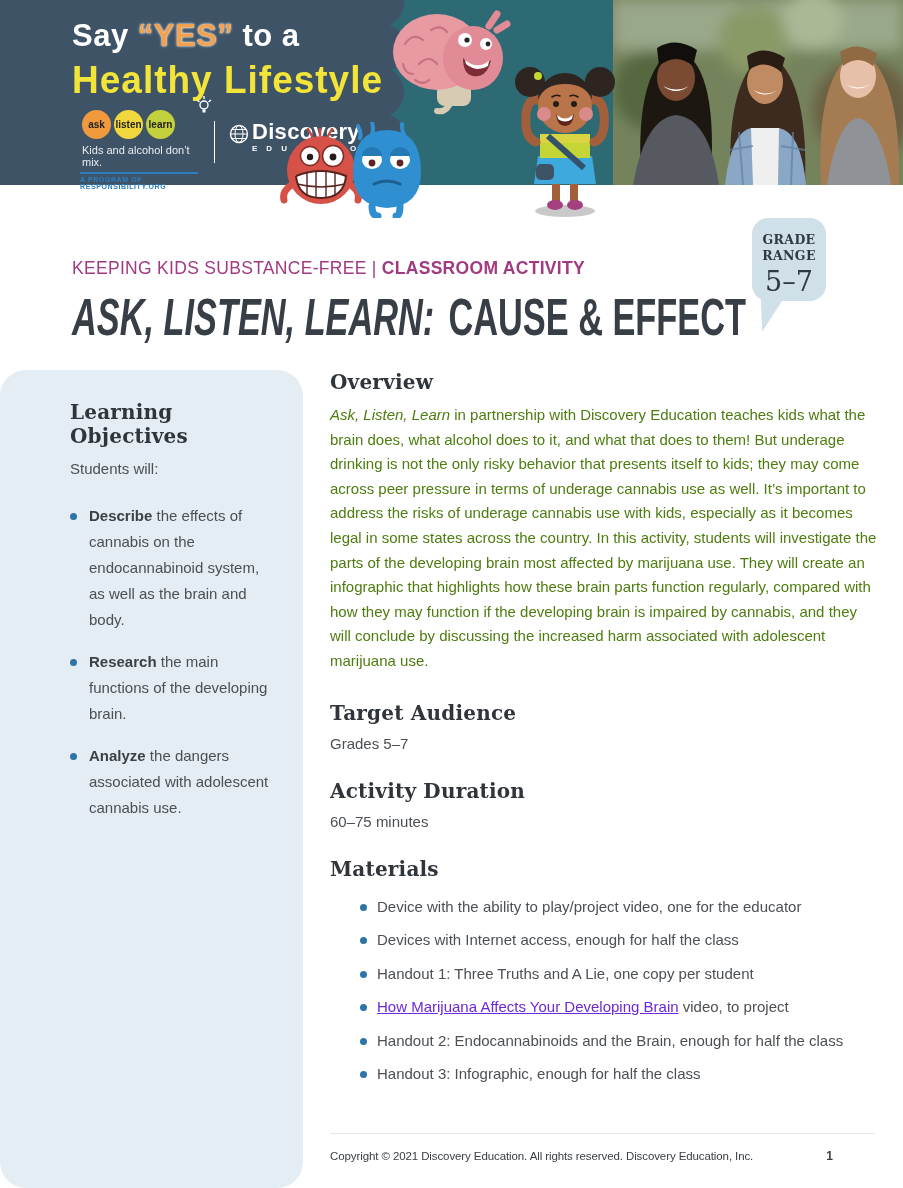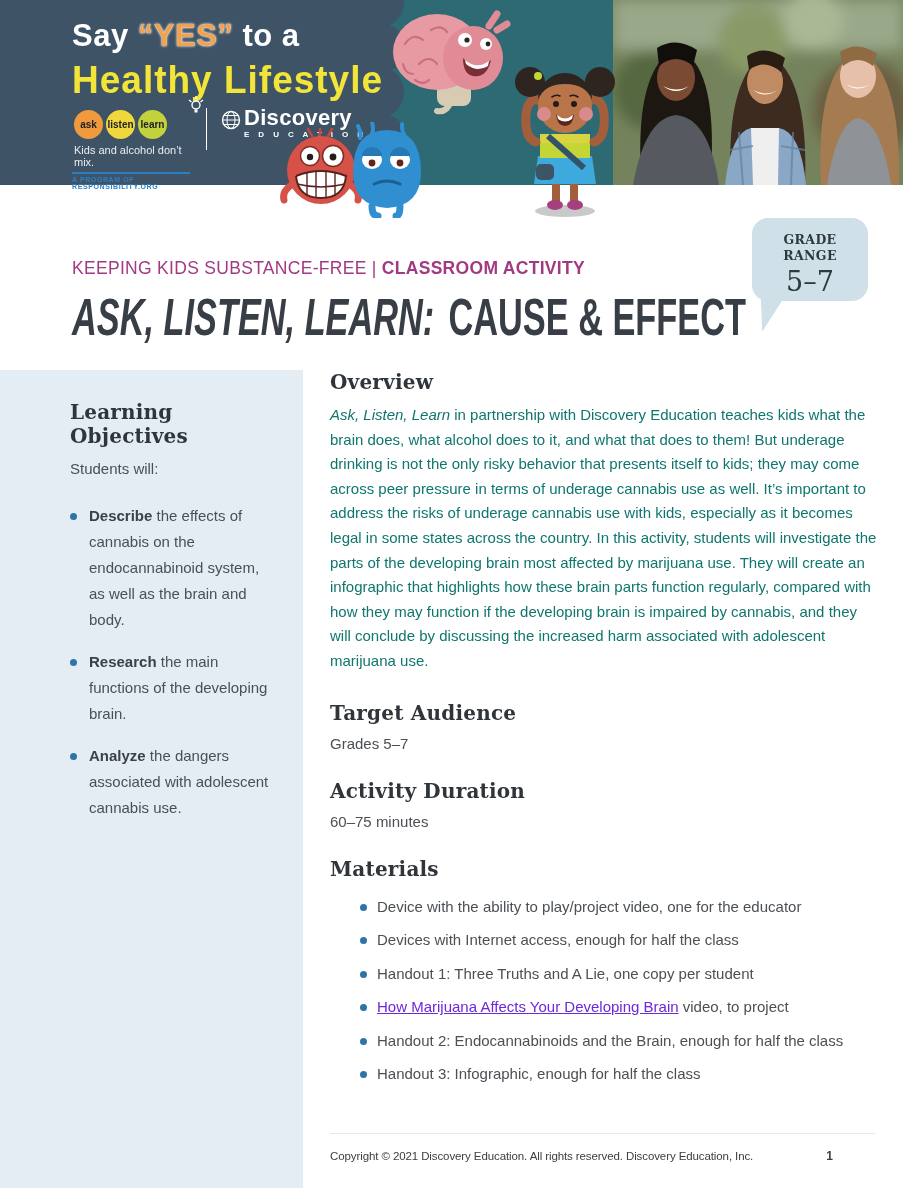--- a/index.html
+++ b/index.html
@@ -14,75 +14,75 @@
   .banner-navy { position:absolute; left:0; top:0; width:382px; height:185px; background:#3e5366; }
   .banner-scallops { position:absolute; left:368px; top:0; width:60px; height:185px; }
   .banner-photo { position:absolute; left:613px; top:0; width:290px; height:185px; }
 
   .tagline { position:absolute; left:72px; top:18px; color:#ffffff; font-weight:bold;
              font-size:31px; letter-spacing:.5px; }
   .tagline .yes { color:#f2a14e; text-shadow:0 0 3px #fff, 0 0 1px #fff; }
   .tagline2 { position:absolute; left:72px; top:58px; color:#f2e438; font-weight:bold;
               font-size:37px; letter-spacing:1px; transform:scaleY(1.05); transform-origin:left top; }
 
-  .logo-row { position:absolute; left:72px; top:108px; display:flex; }
+  .logo-row { position:absolute; left:80px; top:108px; display:flex; align-items:center; }
   .all-logo { width:124px; }
   .all-circles { display:flex; align-items:center; position:relative; }
   .all-circle { width:33px; height:33px; border-radius:50%; display:flex; align-items:center;
                 justify-content:center; font-size:10px; font-weight:bold; color:#222;
                 margin-right:-1px; border:2px solid #3e5366; }
   .c-ask { background:#ef9a3d; }
   .c-listen { background:#f0d73e; }
   .c-learn { background:#c3d13c; }
   .all-bulb { position:absolute; right:-8px; top:-12px; }
   .all-tag { color:#e9edf1; font-size:11px; margin-top:3px; margin-left:2px; }
   .all-rule { width:118px; height:2px; background:#2d7fc1; margin-top:4px; }
   .all-program { color:#2d7fc1; font-size:7px; font-weight:bold; letter-spacing:.6px; margin-top:2px; }
   .logo-divider { width:1px; height:42px; background:#ffffff; margin:0 14px 14px 10px; }
   .de-logo { display:flex; align-items:flex-start; margin-bottom:24px; }
   .de-text { color:#fff; }
   .de-name { font-size:22px; font-weight:bold; letter-spacing:.3px; line-height:20px; }
   .de-sub { font-size:8px; letter-spacing:3.4px; font-weight:bold; margin-top:2px; }
 
   
-  .grade-badge { position:absolute; left:752px; top:218px; width:116px; height:83px;
+  .grade-badge { position:absolute; left:752px; top:218px; width:74px; height:83px;
                  background:#cfe0e8; border-radius:16px; text-align:center; padding-top:14px; }
   .grade-tail { position:absolute; left:760px; top:295px; width:0; height:0;
                 border-left:14px solid transparent; border-right:10px solid transparent;
                 border-top:38px solid #cfe0e8; transform:rotate(18deg); transform-origin:top center; }
   .grade-label { font-family:"DejaVu Serif", serif; font-weight:bold; font-size:12.5px;
                  line-height:16px; color:#2f3a40; letter-spacing:.4px; }
   .grade-value { font-family:"DejaVu Serif", serif; font-weight:normal; font-size:27px;
                  color:#2f3a40; margin-top:2px; }
 
   
   .eyebrow { position:absolute; left:72px; top:258px; font-size:17.5px; color:#a13a82;
              letter-spacing:.3px; }
   .eyebrow b { font-weight:bold; }
   .doc-title { position:absolute; left:72px; top:288px; width:700px; height:56px;
                font-size:44px; font-weight:bold; color:#383e46; white-space:nowrap;
                transform:scale(.78,1.18); transform-origin:left top; letter-spacing:0; }
   .doc-title .ital { font-style:italic; margin-right:6px; }
 
   
   .sidebar { position:absolute; left:0; top:370px; width:303px; height:818px;
-             background:#e4edf3; padding:30px 24px 0 70px; }
+             background:#e4edf3; padding:30px 24px 0 70px;border-radius:26px; }
   .slab { font-family:"DejaVu Serif", serif; font-weight:bold; color:#2f353b; }
   .sidebar h2 { font-size:20px; letter-spacing:.2px; }
   .sidebar-intro { font-size:15px; color:#4b5055; margin-top:12px; }
   .objectives { list-style:none; margin-top:26px; }
   .objectives li { position:relative; padding-left:19px; font-size:15px; line-height:26px;
                    color:#4b5055; margin-bottom:16px; }
   .objectives li::before { content:""; position:absolute; left:0; top:10px; width:7px; height:7px;
                            border-radius:50%; background:#2e74a7; }
   .objectives b { color:#3c4146; }
 
   .main { position:absolute; left:330px; top:370px; width:548px; }
   .main h2 { font-size:20px; letter-spacing:.2px; margin-top:0; }
-  .overview-p { font-size:15px; line-height:24.6px; color:#0f766e; margin-top:9px; }
+  .overview-p { font-size:15px; line-height:24.6px; color:#4d7c0f; margin-top:9px; }
   .sec { margin-top:27px; }
   .plain-p { font-size:15px; color:#4b5055; margin-top:10px; }
   .materials { list-style:none; margin-top:16px; margin-left:30px; }
   .materials li { position:relative; padding-left:17px; font-size:15px; color:#4b5055;
                   margin-bottom:14px; line-height:19.5px; }
   .materials li::before { content:""; position:absolute; left:0; top:7px; width:7px; height:7px;
                           border-radius:50%; background:#2e74a7; }
   .mat-link { color:#6d28d9; text-decoration:underline; }
 
   

